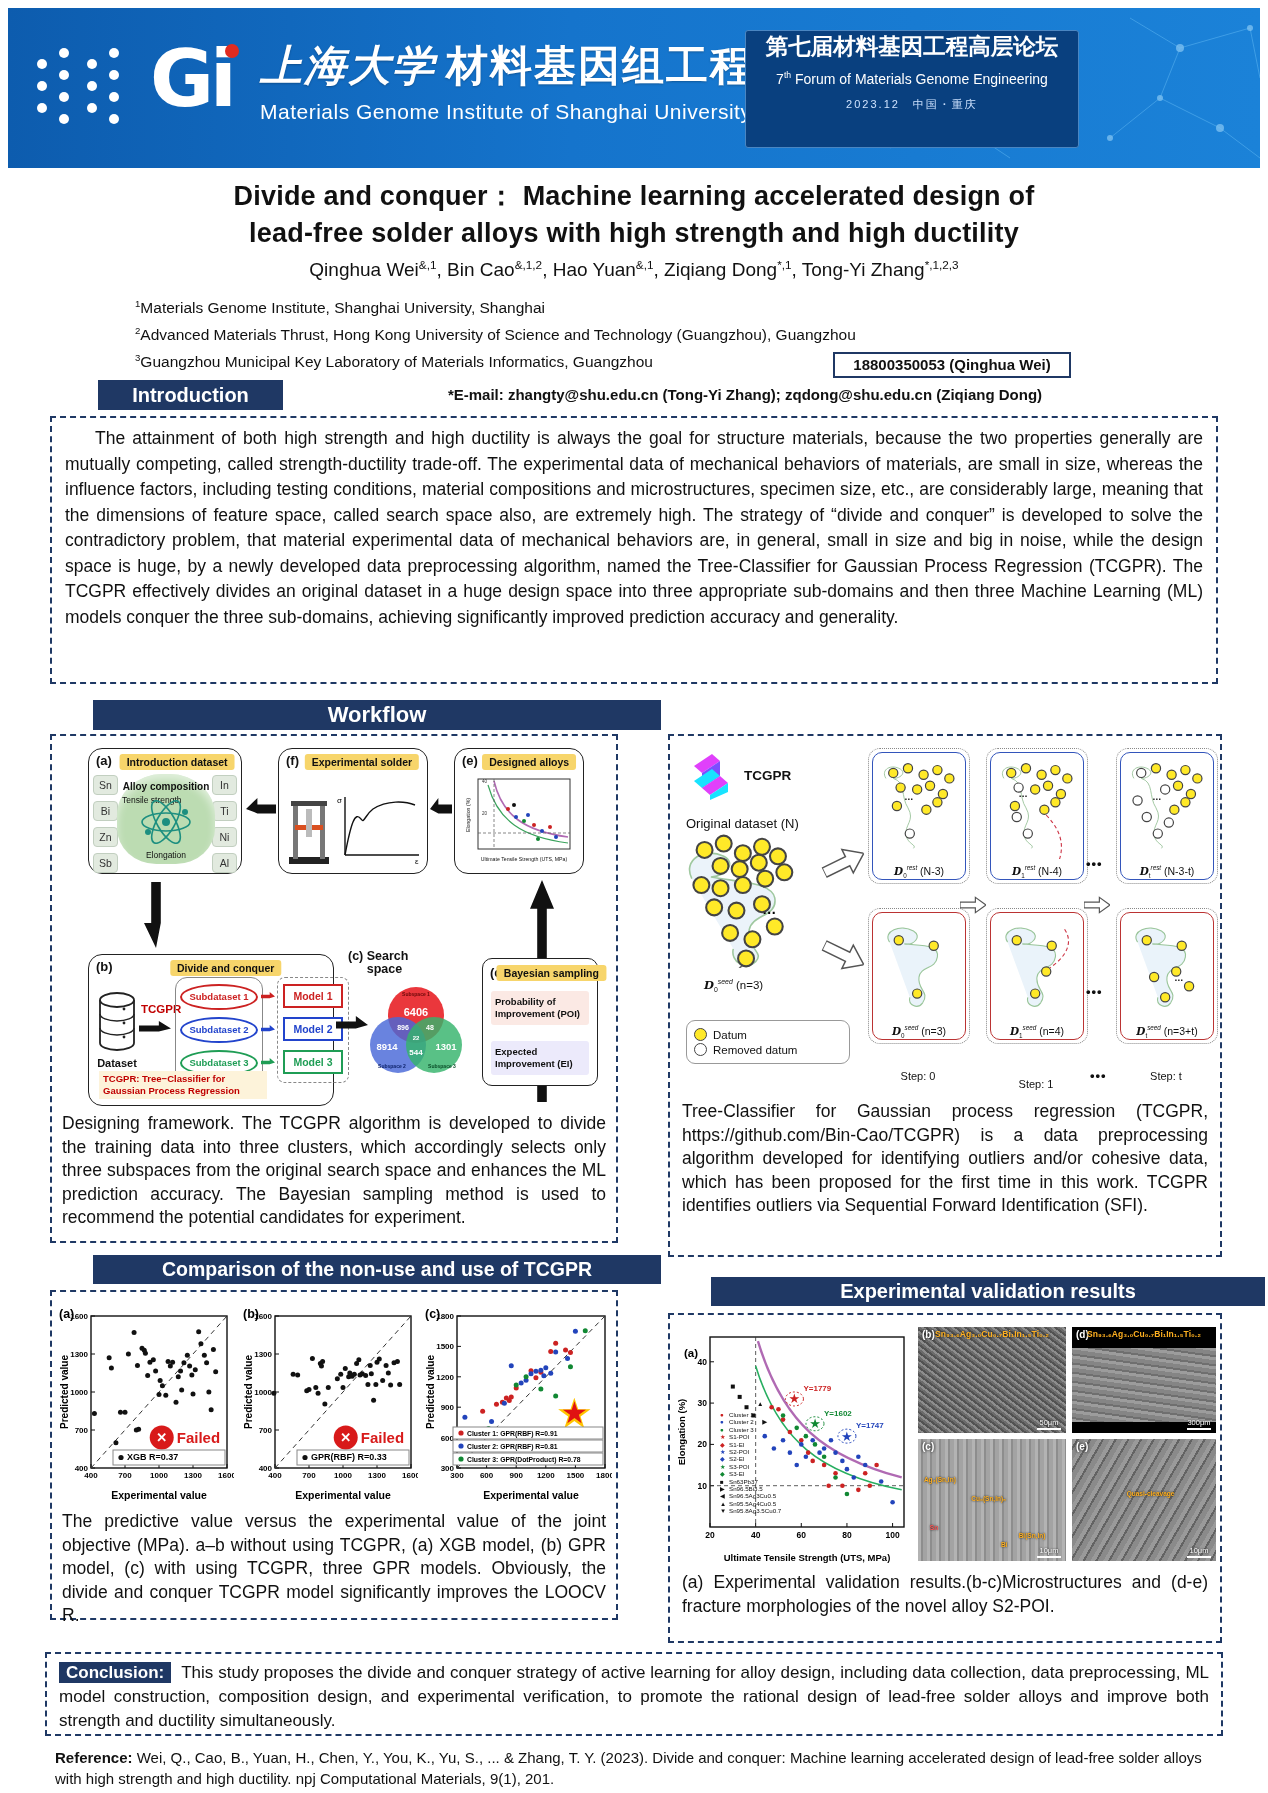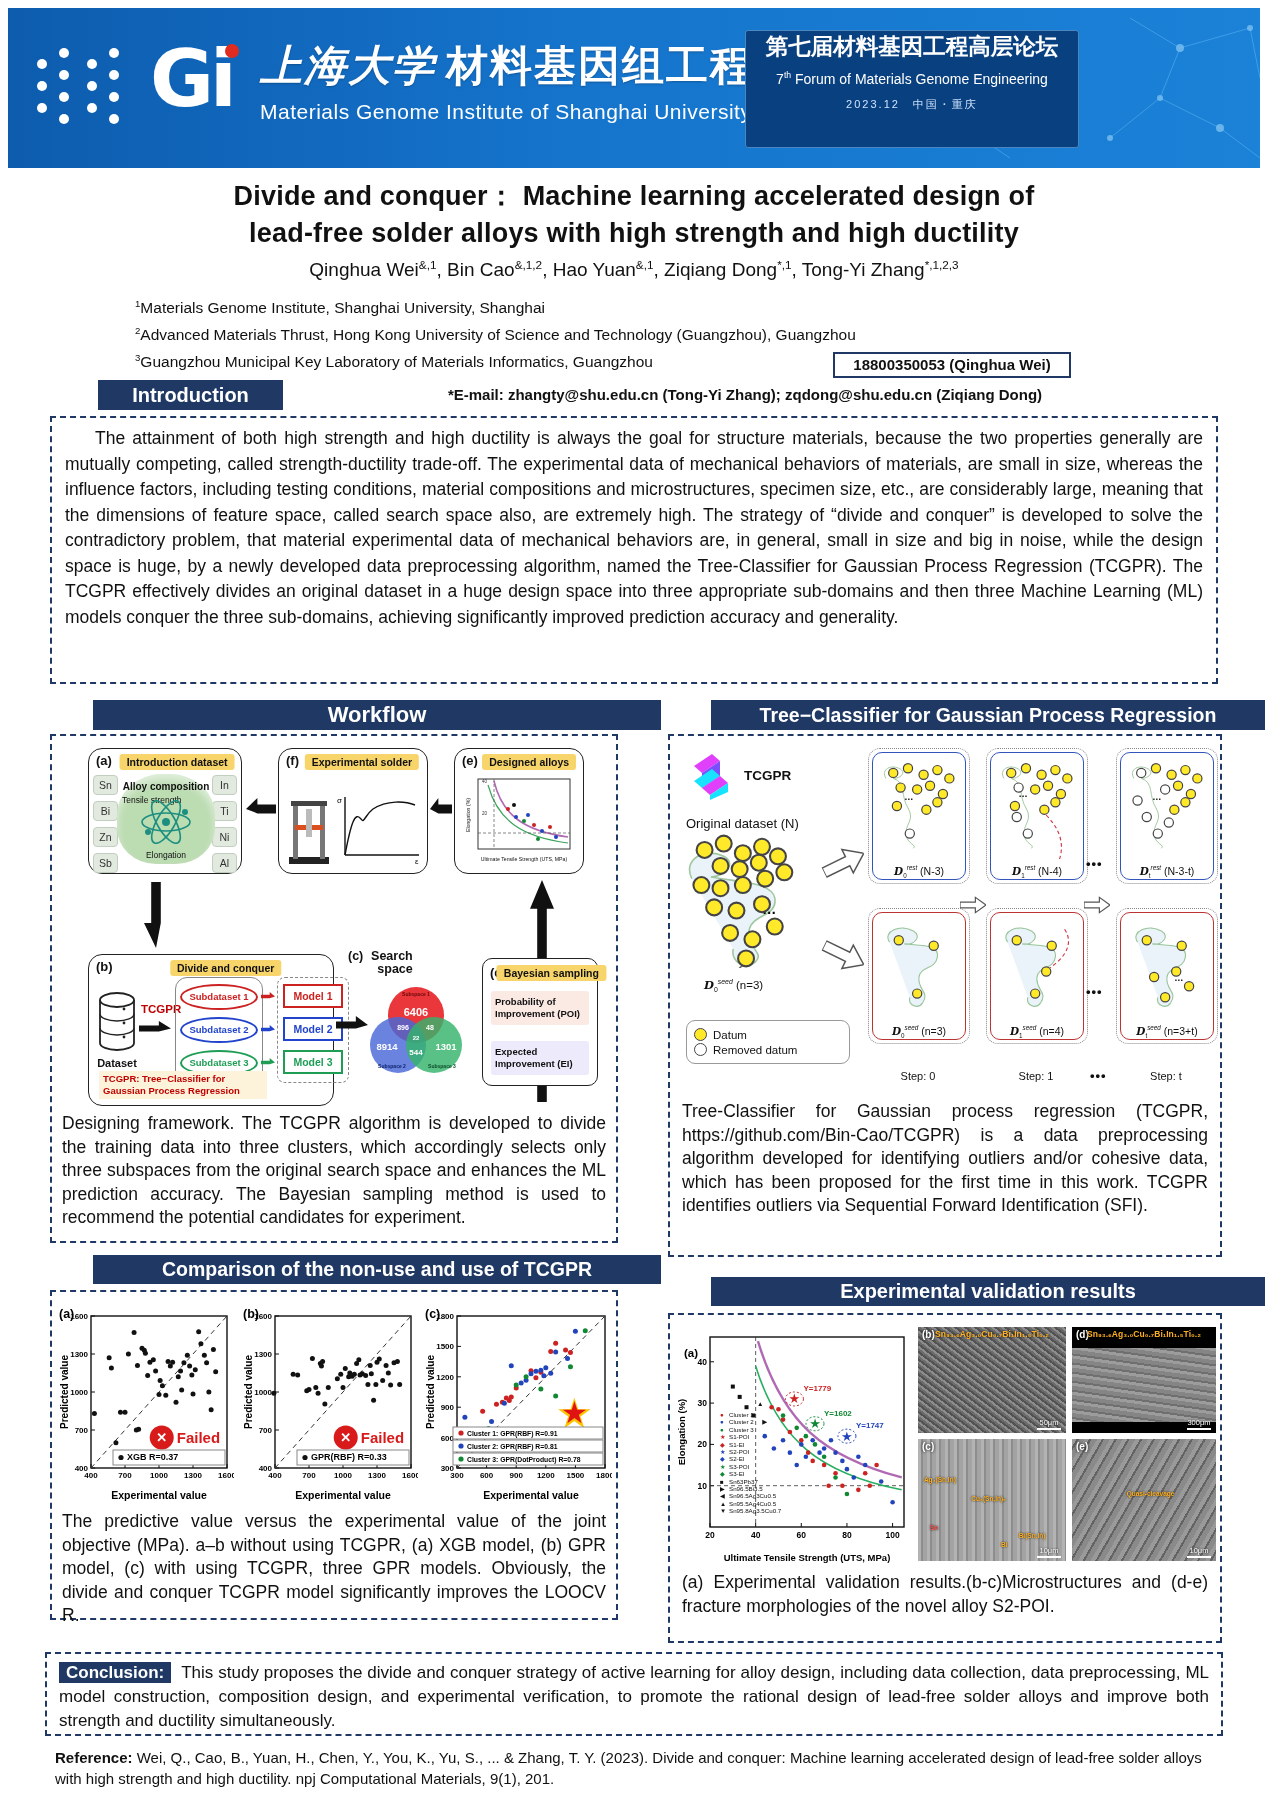--- a/index.html
+++ b/index.html
@@ -301,21 +301,21 @@
         <div class="modelbox sub1" style="position:absolute;left:5px;top:6px;">Model 1</div>
         <div class="modelbox sub2" style="position:absolute;left:5px;top:39px;">Model 2</div>
         <div class="modelbox sub3" style="position:absolute;left:5px;top:72px;">Model 3</div>
       </div>
       <div class="wf-footnote">
         <div>TCGPR: Tree−Classifier for</div>
           <div>Gaussian Process Regression</div>
       </div>
     </div>
 
-    <div class="searchlbl" style="left:296px;top:214px;text-align:right;">
+    <div class="searchlbl" style="left:296px;top:214px;">
       <span>(c)</span> <span style="display:inline-block;width:46px;vertical-align:top;">Search space</span>
     </div>
     <div class="barrow ar-right" style="left:284px;top:280px;width:32px;height:18px;"></div>
     <svg width="124" height="110" viewBox="0 0 124 104" style="position:absolute;left:302px;top:244px;">
       <circle cx="62" cy="32" r="28" fill="#e8262b" opacity=".92"></circle>
       <circle cx="44" cy="62" r="28" fill="#4868d8" opacity=".82"></circle>
       <circle cx="80" cy="62" r="28" fill="#34b36b" opacity=".82"></circle>
       <text x="62" y="13" font-size="5" fill="#6b0808" text-anchor="middle" font-weight="bold">Subspace 1</text>
       <text x="62" y="33" font-size="11" fill="#fff" text-anchor="middle" font-weight="bold">6406</text>
       <text x="49" y="47" font-size="7" fill="#fff" text-anchor="middle" font-weight="bold">896</text>
@@ -332,21 +332,20 @@
     <div class="panel" style="left:430px;top:222px;width:116px;height:128px;border-radius:10px;">
       <span class="ptag" style="top:6px;">(d)</span>
       <span class="ytag" style="left:60%;top:6px;">Bayesian sampling</span>
       <div class="bayes-int" style="top:32px;background:#fbe9e4;">Probability of Improvement (POI)</div>
       <div class="bayes-int" style="top:82px;background:#eceafb;">Expected Improvement (EI)</div>
     </div>
 
     <p class="caption" style="left:10px;right:10px;top:376px;">Designing framework. The TCGPR algorithm is developed to divide the training data into three clusters, which accordingly selects only three subspaces from the original search space and enhances the ML prediction accuracy. The Bayesian sampling method is used to recommend the potential candidates for experiment.</p>
   </div>
 
-  <div class="sechead tc-head">Tree−Classifier for Gaussian Process Regression</div>
   <div class="tc-box dashedbox">
 
     <svg width="46" height="48" viewBox="0 0 46 48" style="position:absolute;left:20px;top:16px;">
       <polygon points="4,14 22,2 30,9 12,21" fill="#e040fb"></polygon>
       <polygon points="12,21 30,9 30,24 12,36" fill="#7c4dff"></polygon>
       <polygon points="4,29 22,17 30,24 12,36" fill="#18e3ff"></polygon>
       <polygon points="12,36 30,24 38,31 20,43" fill="#e040fb"></polygon>
       <polygon points="20,43 38,31 38,40 20,48" fill="#18e3ff"></polygon>
     </svg>
     <div style="position:absolute;left:74px;top:32px;font-size:13.5px;font-weight:bold;">TCGPR</div>
@@ -511,21 +510,21 @@
     <svg width="26" height="22" viewBox="0 0 44 30" style="position:absolute;left:290px;top:158px;">
       <polygon points="0,10 26,10 26,2 44,15 26,28 26,20 0,20" fill="#fff" stroke="#555" stroke-width="2"></polygon>
     </svg>
     <div class="tc-ell" style="left:416px;top:120px;">•••</div>
     <svg width="26" height="22" viewBox="0 0 44 30" style="position:absolute;left:414px;top:158px;">
       <polygon points="0,10 26,10 26,2 44,15 26,28 26,20 0,20" fill="#fff" stroke="#555" stroke-width="2"></polygon>
     </svg>
     <div class="tc-ell" style="left:416px;top:248px;">•••</div>
 
     <div class="steplbl" style="left:196px;top:334px;">Step: 0</div>
-    <div class="steplbl" style="left:314px;top:334px;">Step: 1</div>
+    <div class="steplbl" style="left:314px;top:342px;">Step: 1</div>
     <div class="tc-ell" style="left:420px;top:332px;">•••</div>
     <div class="steplbl" style="left:444px;top:334px;">Step: t</div>
 
     <p class="caption" style="left:12px;right:12px;top:364px;">Tree-Classifier for Gaussian process regression (TCGPR, https://github.com/Bin-Cao/TCGPR) is a data preprocessing algorithm developed for identifying outliers and/or cohesive data, which has been proposed for the first time in this work. TCGPR identifies outliers via Sequential Forward Identification (SFI).</p>
   </div>
 
   <div class="sechead cmp-head">Comparison of the non-use and use of TCGPR</div>
   <div class="cmp-box dashedbox">
     <svg id="cmp0" width="176" height="200" style="position:absolute;left:6px;top:12px;">
         <rect x="33" y="12" width="136" height="152" fill="#fff" stroke="#111" stroke-width="1.4"></rect>

